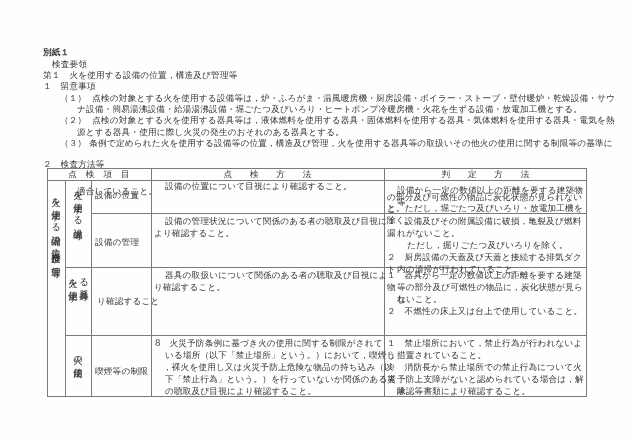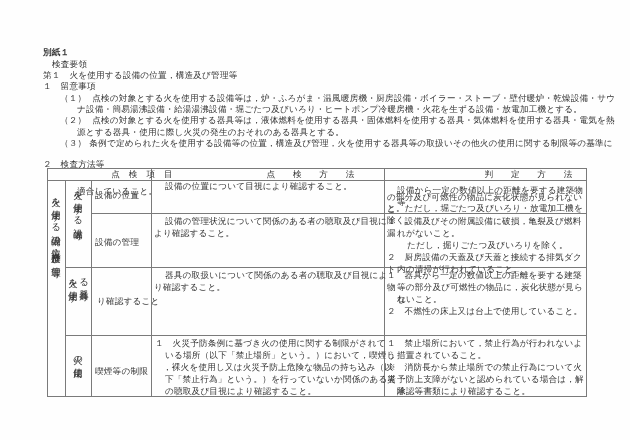--- a/index.html
+++ b/index.html
@@ -7,21 +7,21 @@
     width:630px; height:440px; overflow:hidden; background:#fefefe;
     font-family:"DejaVu Serif","Liberation Serif",serif; color:#333;
     position:relative;
   }
   .abs { position:absolute; font-size:8.6px; line-height:12px; white-space:nowrap; letter-spacing:0.2px; }
   .tbl { position:absolute; left:47px; top:168px; width:540px; height:229px; }
   .hl { position:absolute; height:1px; background:#7a7a7a; }
   .vl { position:absolute; width:1px; background:#7a7a7a; }
   .cell { position:absolute; font-size:8.6px; line-height:12px; letter-spacing:0.2px; }
   .vert { position:absolute; writing-mode:vertical-rl; font-size:9.4px; line-height:11px; letter-spacing:1px; }
-  .ctr { text-align:center;padding-left:43px; }
+  .ctr { text-align:center; }
 </style>
 </head>
 <body>
 
 <div class="abs" style="left:43px;top:46px;font-weight:bold;">別紙１</div>
 <div class="abs" style="left:52px;top:58px;">検査要領</div>
 <div class="abs" style="left:43px;top:69px;">第１　火を使用する設備の位置，構造及び管理等</div>
 <div class="abs" style="left:43px;top:80px;">１　留意事項</div>
 
 <div class="abs" style="left:60px;top:92px;"><span>（１）</span>&nbsp;&nbsp;<span>点検の対象とする火を使用する設備等は，炉・ふろがま・温風暖房機・厨房設備・ボイラー・ストーブ・壁付暖炉・乾燥設備・サウ</span></div>
@@ -67,21 +67,21 @@
   <div class="cell" style="left:48px;top:197px;">喫煙等の制限</div>
 
   <div class="cell" style="left:118px;top:12px;">設備の位置について目視により確認すること。</div>
 
   <div class="cell" style="left:118px;top:47px;">設備の管理状況について関係のある者の聴取及び目視に</div>
   <div class="cell" style="left:107px;top:59px;">より確認すること。</div>
 
   <div class="cell" style="left:118px;top:101px;">器具の取扱いについて関係のある者の聴取及び目視によ</div>
   <div class="cell" style="left:107px;top:113px;">り確認すること。</div>
 
-  <div class="cell" style="left:108px;top:169px;">１　火災予防条例に基づき火の使用に関する制限がされて</div>
+  <div class="cell" style="left:108px;top:169px;">8　火災予防条例に基づき火の使用に関する制限がされて</div>
   <div class="cell" style="left:118px;top:181px;">いる場所（以下「禁止場所」という。）において，喫煙し</div>
   <div class="cell" style="left:116px;top:193px;">，裸火を使用し又は火災予防上危険な物品の持ち込み（以</div>
   <div class="cell" style="left:118px;top:205px;">下「禁止行為」という。）を行っていないか関係のある者</div>
   <div class="cell" style="left:118px;top:217px;">の聴取及び目視により確認すること。</div>
 
   <div class="cell" style="left:350px;top:16px;">設備から一定の数値以上の距離を要する建築物等</div>
   <div class="cell" style="left:340px;top:23px;">の部分及び可燃性の物品に炭化状態が見られないこ</div>
   <div class="cell" style="left:340px;top:34px;">と。ただし，堀ごたつ及びいろり・放電加工機を除く。</div>
 
   <div class="cell" style="left:340px;top:47px;">１　設備及びその附属設備に破損，亀裂及び燃料漏</div>

